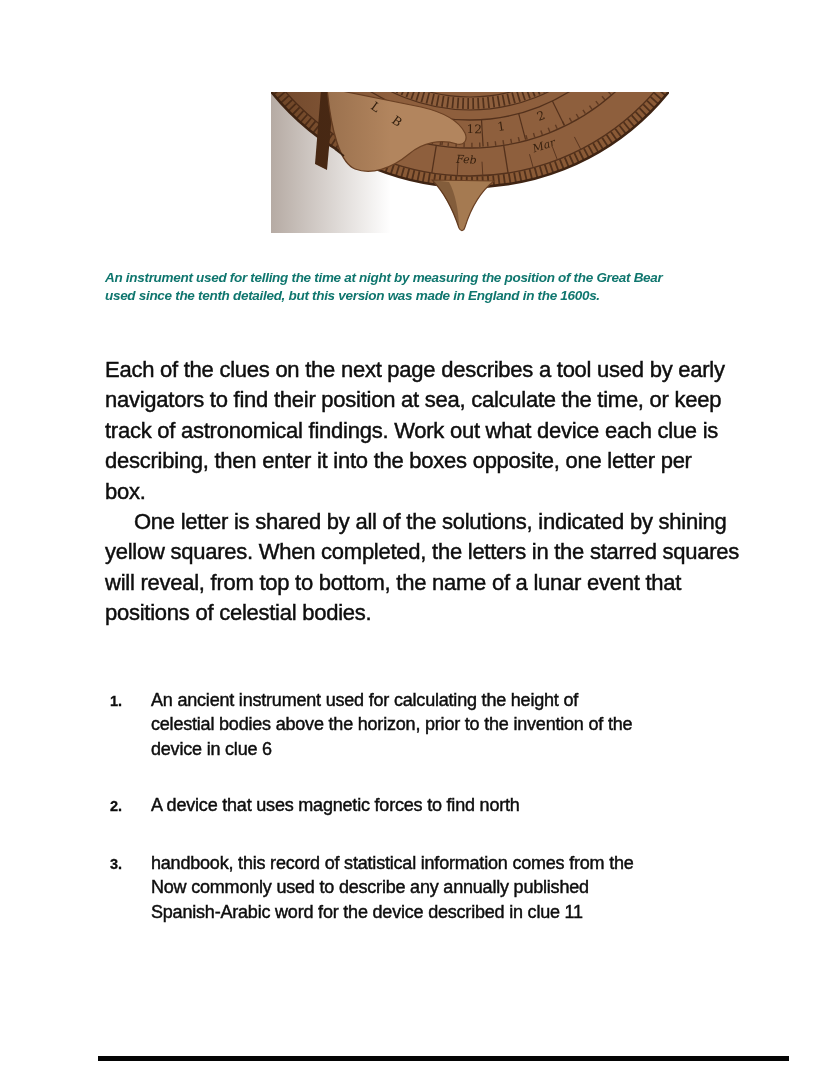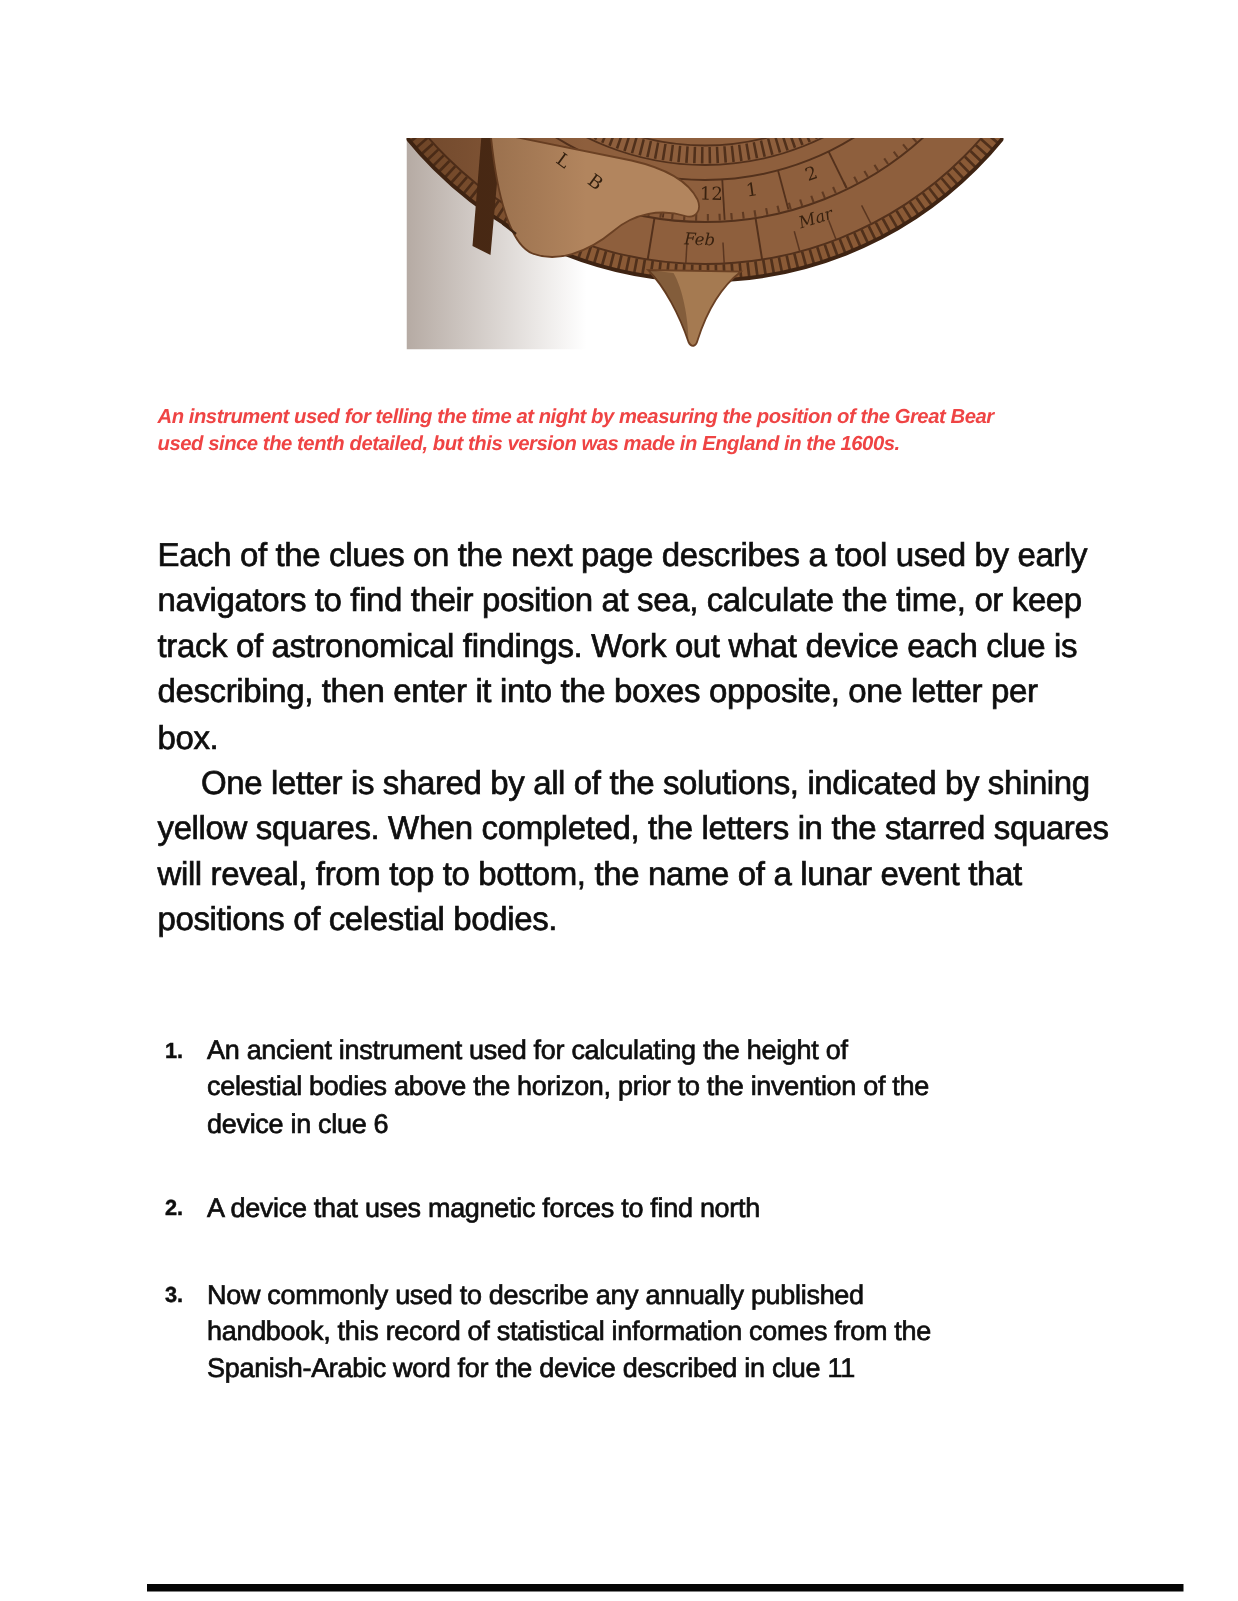--- a/index.html
+++ b/index.html
@@ -7,42 +7,42 @@
     width:825px;height:1067px;background:#ffffff;position:relative;overflow:hidden;
     font-family:"Liberation Sans",sans-serif;
   }
   
   .photo{position:absolute;left:271px;top:92px;width:398px;height:141px;}
   .photo svg{display:block;}
   
   .caption{
     position:absolute;left:105px;top:269px;width:630px;
     font-style:italic;font-weight:bold;font-size:13.5px;line-height:17.6px;
-    letter-spacing:-0.3px;color:#ef4444;
+    letter-spacing:-0.3px;color:#0f766e;
   }
   .caption div{white-space:nowrap;}
   
   .bodytext{
     position:absolute;left:105px;top:355px;width:640px;
     font-size:22px;line-height:30.4px;color:#0e0e0e;
     letter-spacing:-0.25px;-webkit-text-stroke:0.45px #0e0e0e;
   }
   .bodytext div{white-space:nowrap;}
   .bodytext .indent{padding-left:29px;}
   
   .clue{
     position:absolute;left:110px;width:660px;color:#0e0e0e;
     font-size:18px;line-height:24.3px;letter-spacing:-0.2px;
     -webkit-text-stroke:0.45px #0e0e0e;
   }
   .clue .num{
     position:absolute;left:0;top:1px;font-size:14.5px;font-weight:bold;
     letter-spacing:0;-webkit-text-stroke:0.3px #0e0e0e;
   }
-  .clue .lines{margin-left:28px;}
+  .clue .lines{margin-left:41px;}
   .clue .lines div{white-space:nowrap;}
   .clue1{top:688px;}
   .clue2{top:793px;}
   .clue3{top:851px;}
   
   .footrule{position:absolute;left:98px;top:1056px;width:691px;height:5px;background:#050505;}
 </style>
 </head>
 <body>
 
@@ -149,19 +149,19 @@
 <div class="clue clue2">
   <span class="num">2.</span>
   <div class="lines">
     <div>A device that uses magnetic forces to find north</div>
   </div>
 </div>
 
 <div class="clue clue3">
   <span class="num">3.</span>
   <div class="lines">
+    <div>handbook, this record of statistical information comes from the</div>
     <div>Now commonly used to describe any annually published</div>
-    <div>handbook, this record of statistical information comes from the</div>
     <div>Spanish-Arabic word for the device described in clue 11</div>
   </div>
 </div>
 
 <div class="footrule"></div>
 
 </body></html>

